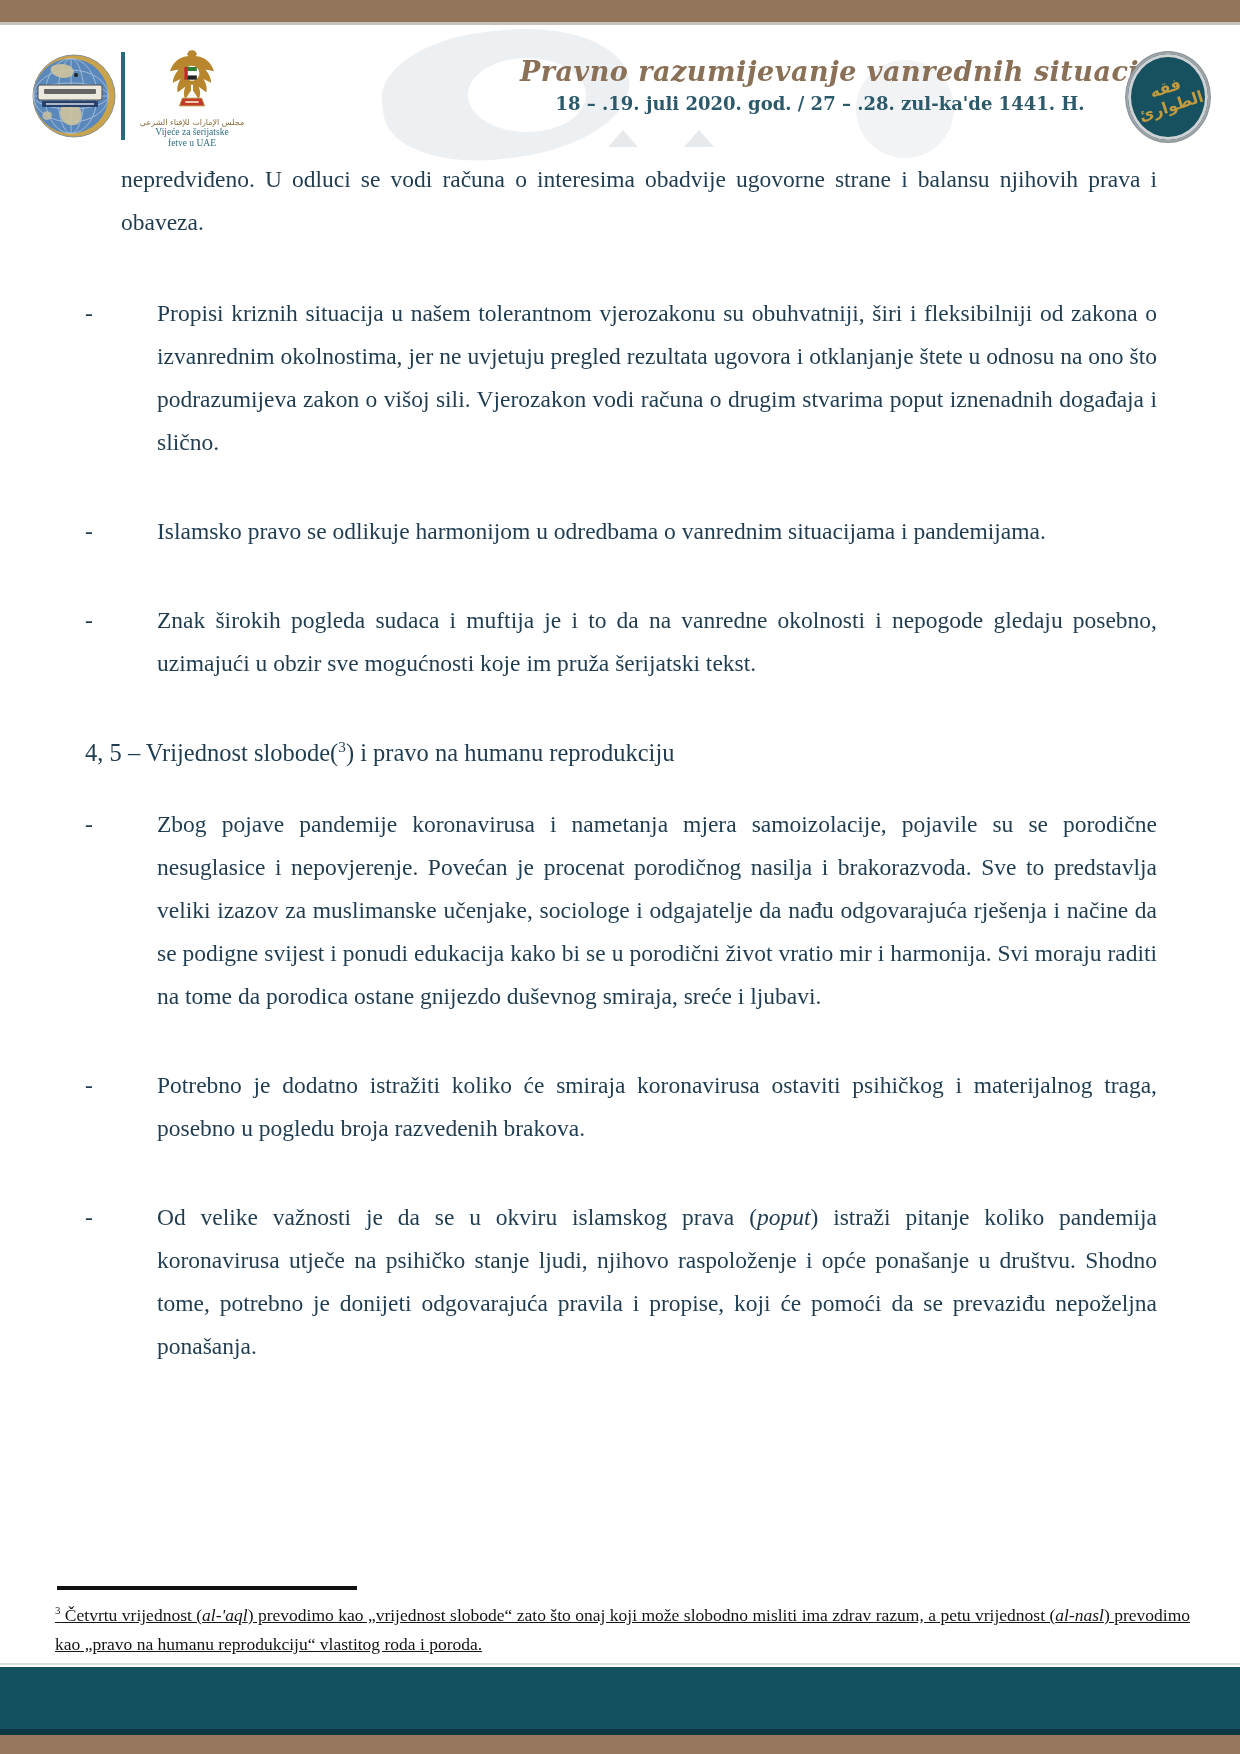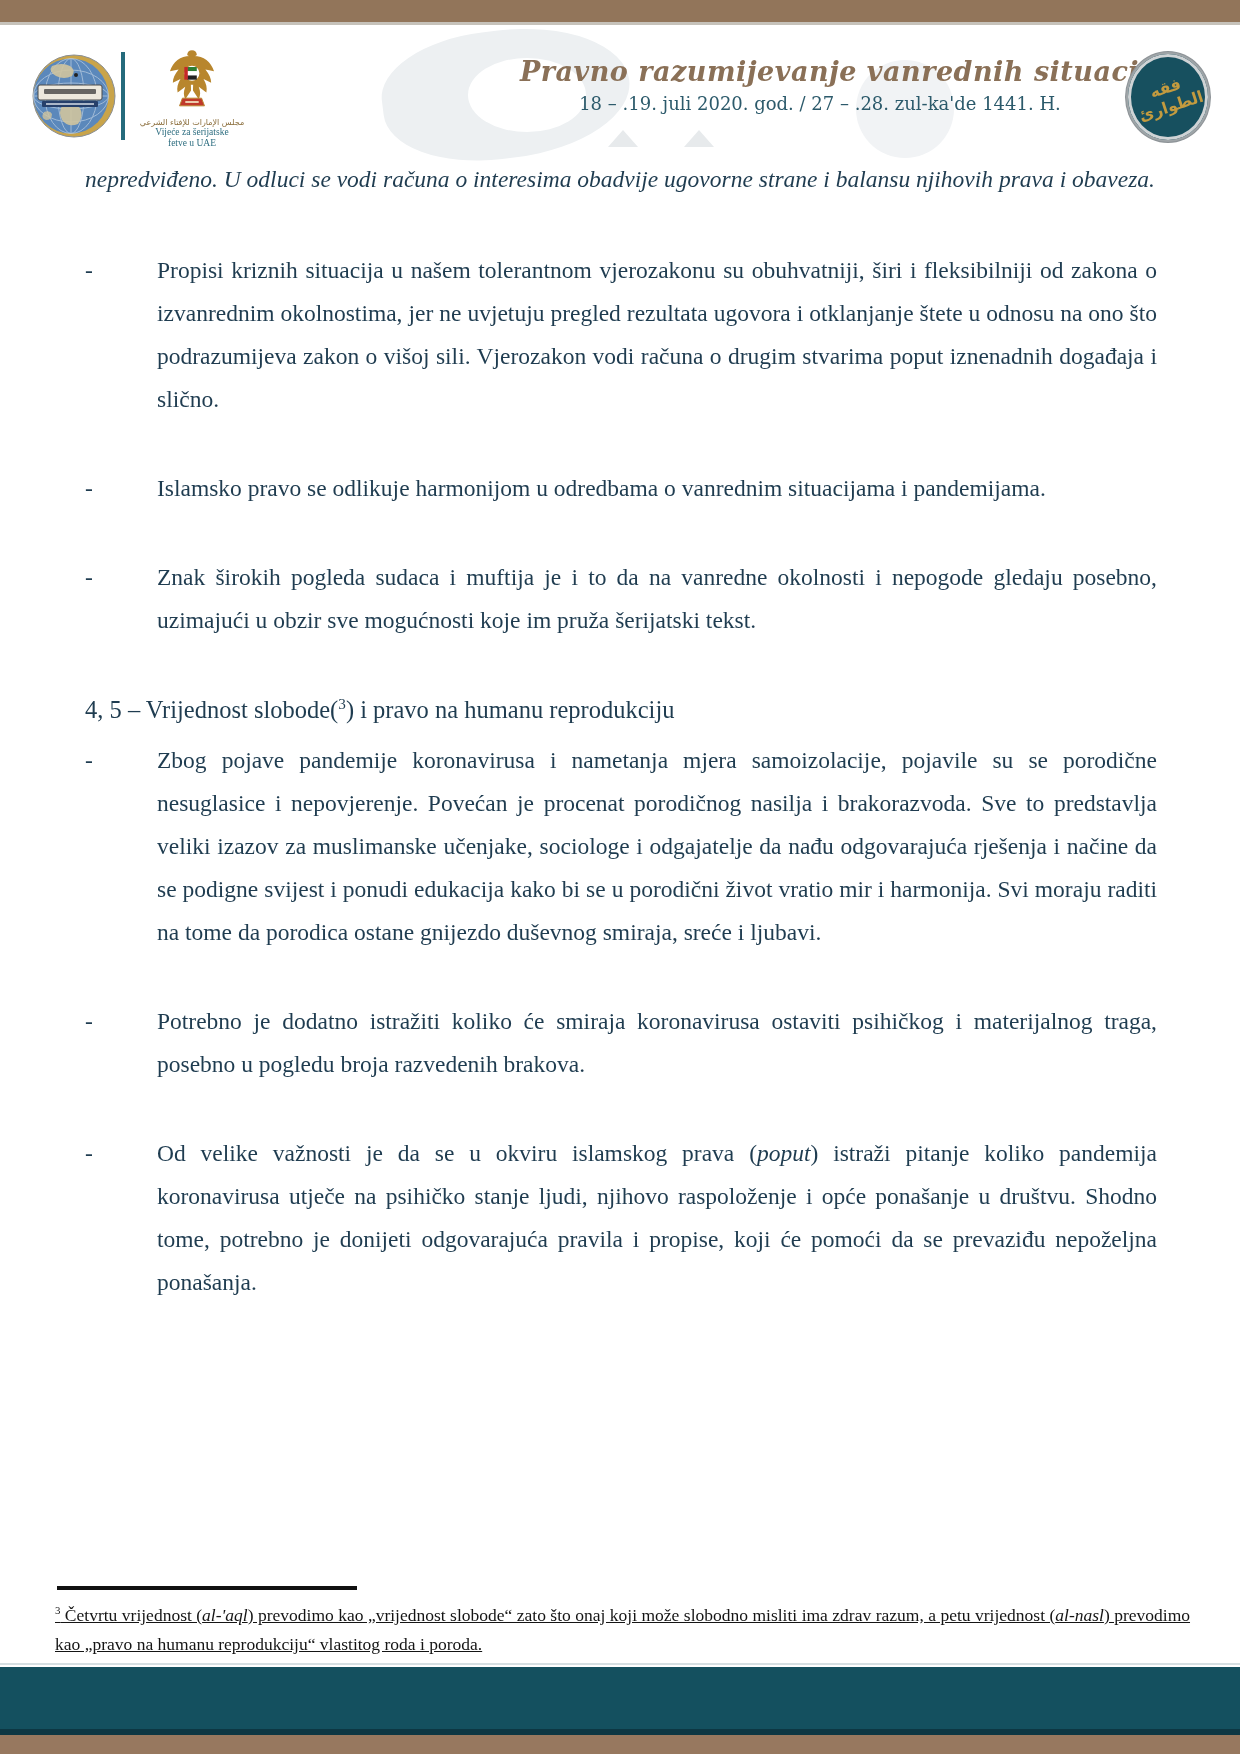--- a/index.html
+++ b/index.html
@@ -24,38 +24,38 @@
   .globe{position:absolute;left:32px;top:54px;width:84px;height:84px;}
   .hdr-divider{position:absolute;left:121px;top:52px;width:4px;height:88px;background:#256b7c;}
   .council{position:absolute;left:132px;top:48px;width:120px;text-align:center;}
   .council svg{width:46px;height:62px;display:block;margin:0 auto;}
   .council-ar{font-family:"DejaVu Sans",sans-serif;font-size:8px;color:#8a6d3b;margin-top:8px;white-space:nowrap;}
   .council-l1,.council-l2{font-family:Liberation Serif, serif;font-size:9.5px;color:#2e6e80;line-height:11px;white-space:nowrap;}
 
   .header-center{position:absolute;left:520px;width:600px;top:56px;text-align:center;}
   .title{font-family:"DejaVu Serif",serif;font-style:italic;font-weight:bold;font-size:27px;
          color:#8a7057;letter-spacing:0.5px;white-space:nowrap;}
-  .dates{margin-top:6px;font-family:"DejaVu Serif",serif;font-weight:normal;font-size:18px;color:#2c5a6b;}
+  .dates{margin-top:6px;font-family:"DejaVu Serif",serif;font-weight:bold;font-size:18px;color:#2c5a6b;}
 
   .medallion{position:absolute;left:1126px;top:52px;width:80px;height:86px;background:#17505f;
              border-radius:50%;border:2px solid #9fa5a8;
              box-shadow:inset 0 0 0 3px #cfd3d5,0 0 0 1px #8d9397;
              display:flex;align-items:center;justify-content:center;}
   .med-text{transform:rotate(-18deg);text-align:center;color:#c39b3f;
             font-family:"DejaVu Sans",sans-serif;font-size:16px;line-height:19px;font-weight:bold;}
 
   
   .content{position:absolute;top:158px;left:85px;right:83px;color:#1f3c50;
            font-size:23.5px;line-height:43px;z-index:1;}
   .block{margin-bottom:46px;}
   .bullet{display:flex;}
   .dash{flex:none;width:36px;}
   .btext{flex:1;text-align:justify;margin-left:36px;}
-  .plain{text-align:justify;margin-bottom:48px;font-style:italic;}
-  .heading{margin-top:4px;margin-bottom:8px;font-size:24.5px;}
+  .plain{margin-left:36px;text-align:justify;margin-bottom:48px;}
+  .heading{margin-top:4px;margin-bottom:29px;font-size:24.5px;}
   .content sup,.footnote sup{font-size:0.62em;vertical-align:super;line-height:0;}
 
   
   .fn-rule{position:absolute;left:57px;top:1586px;width:300px;height:4px;background:#111;z-index:1;}
   .footnote{position:absolute;left:55px;right:50px;top:1601px;font-size:17.5px;line-height:29px;
             color:#151515;text-align:justify;z-index:1;text-decoration:underline;}
 
   
   .f-edge{position:absolute;left:0;right:0;top:1663px;height:2px;background:#d6dfe2;}
   .f-teal{position:absolute;left:0;right:0;top:1667px;height:62px;background:#14505f;}

